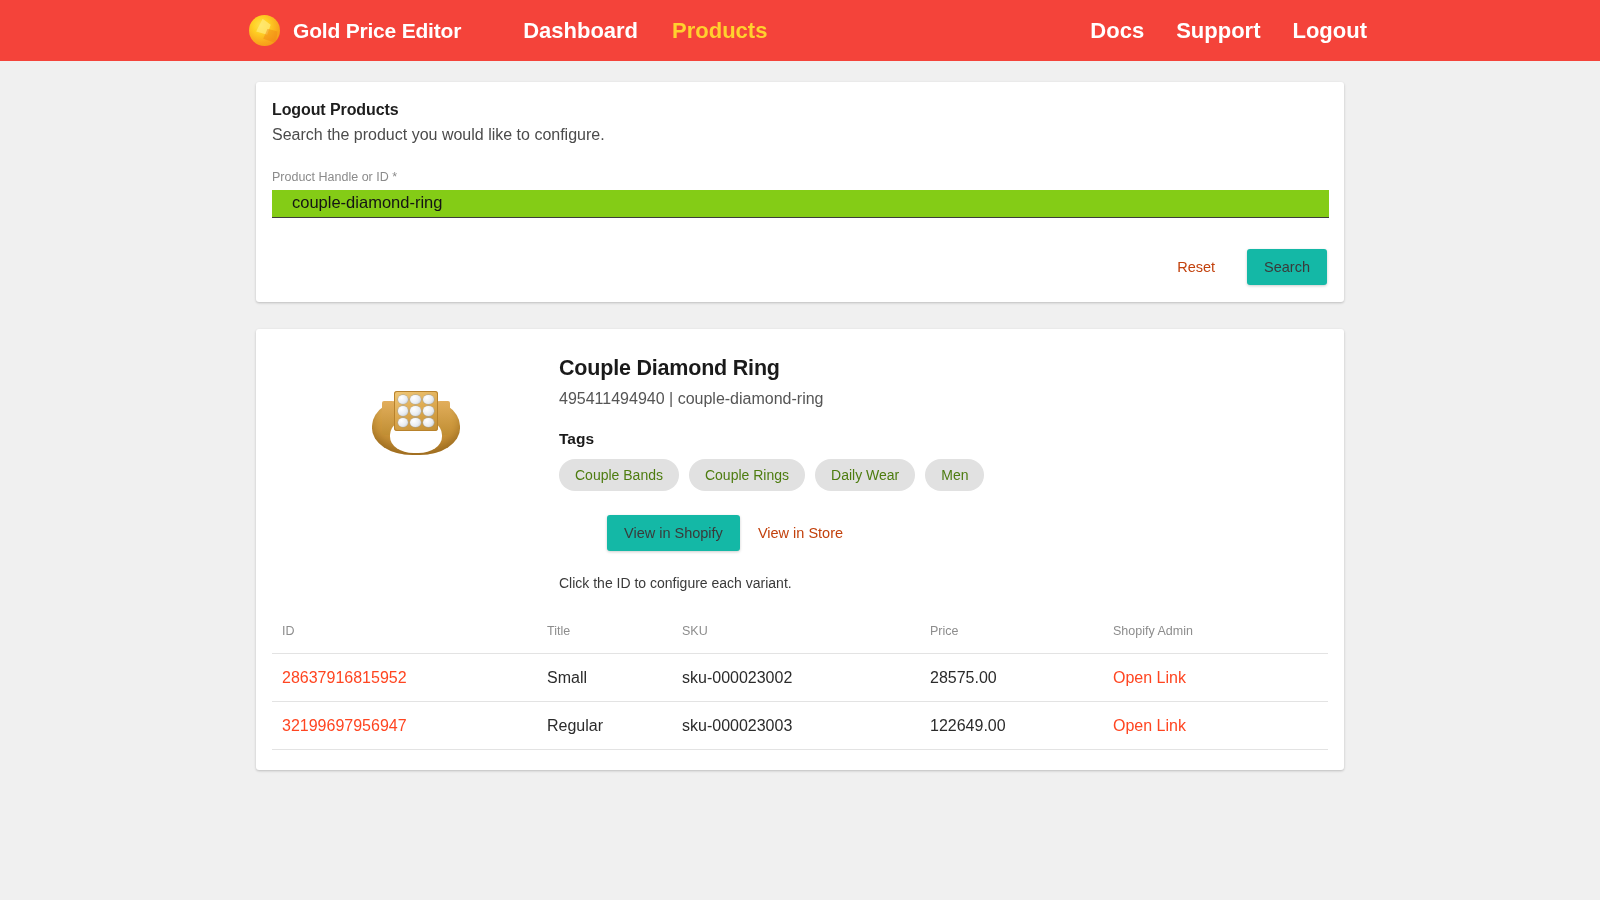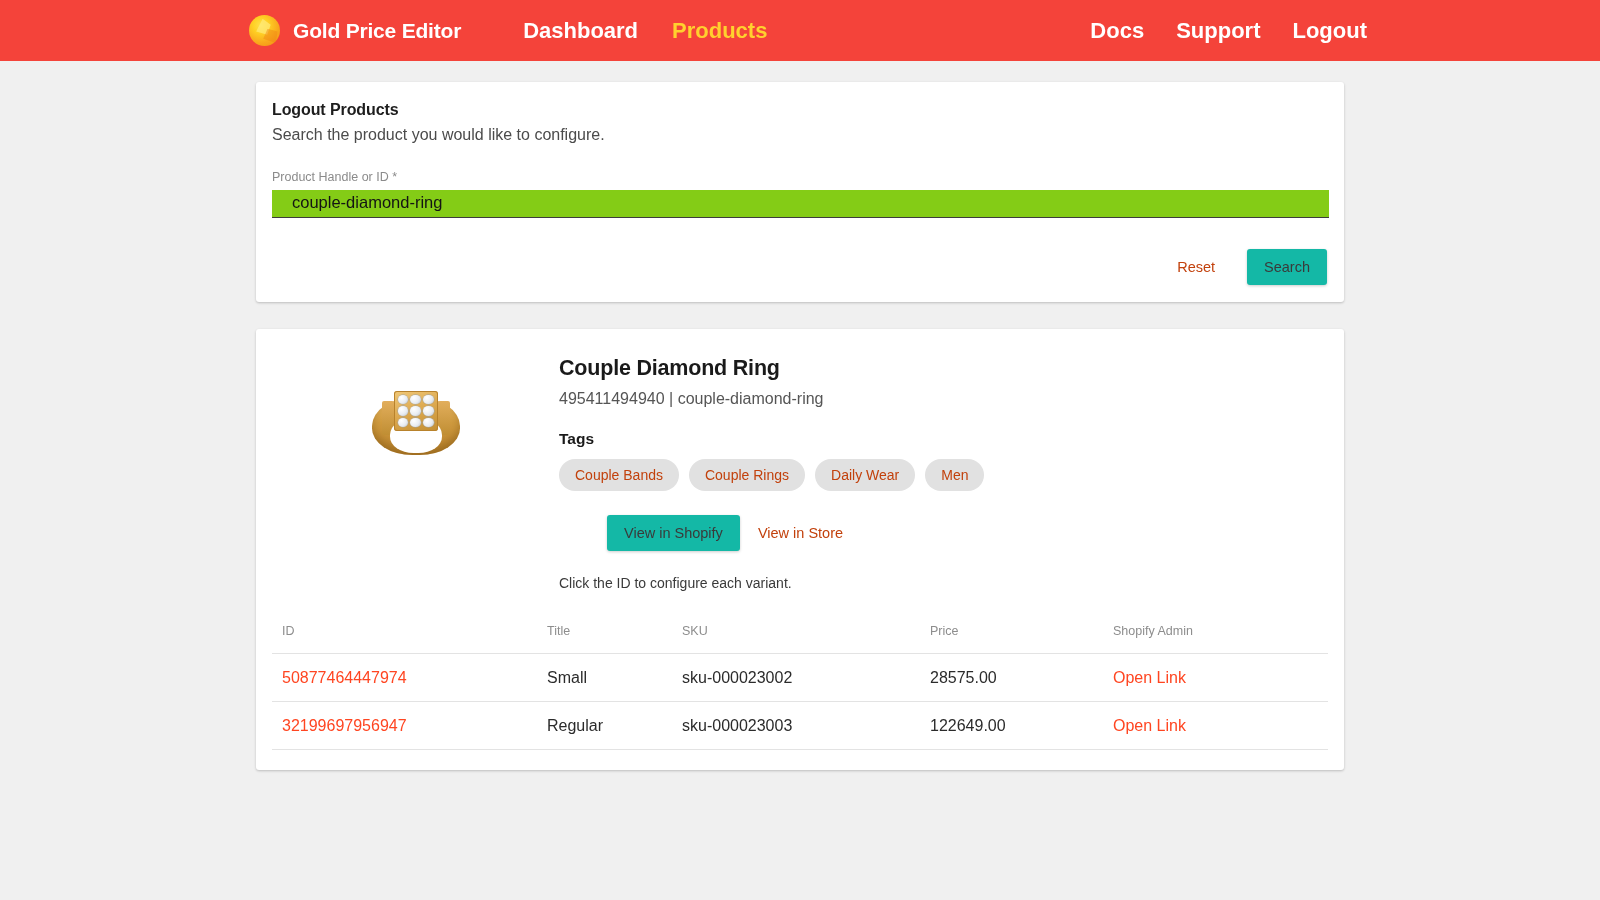--- a/index.html
+++ b/index.html
@@ -240,21 +240,21 @@
     color: #1a1a1a;
     margin-top: 22px;
   }
   .tags-row {
     display: flex;
     gap: 10px;
     margin-top: 11px;
   }
   .tag {
     background: #e1e1e1;
-    color: #c2410c;
+    color: #4d7c0f;
     font-size: 14px;
     padding: 8px 16px;
     border-radius: 16px;
     white-space: nowrap;
   }
   .action-row {
     display: flex;
     align-items: center;
     gap: 4px;
     margin-top: 24px;
@@ -388,21 +388,21 @@
         <tr>
           <th class="col-id">ID</th>
           <th class="col-title">Title</th>
           <th class="col-sku">SKU</th>
           <th class="col-price">Price</th>
           <th class="col-admin">Shopify Admin</th>
         </tr>
       </thead>
       <tbody>
         <tr>
-          <td class="col-id"><a class="link-red" href="#">50877464447974</a></td>
+          <td class="col-id"><a class="link-red" href="#">28637916815952</a></td>
           <td class="col-title">Small</td>
           <td class="col-sku">sku-000023002</td>
           <td class="col-price">28575.00</td>
           <td class="col-admin"><a class="link-red" href="#">Open Link</a></td>
         </tr>
         <tr>
           <td class="col-id"><a class="link-red" href="#">32199697956947</a></td>
           <td class="col-title">Regular</td>
           <td class="col-sku">sku-000023003</td>
           <td class="col-price">122649.00</td>

